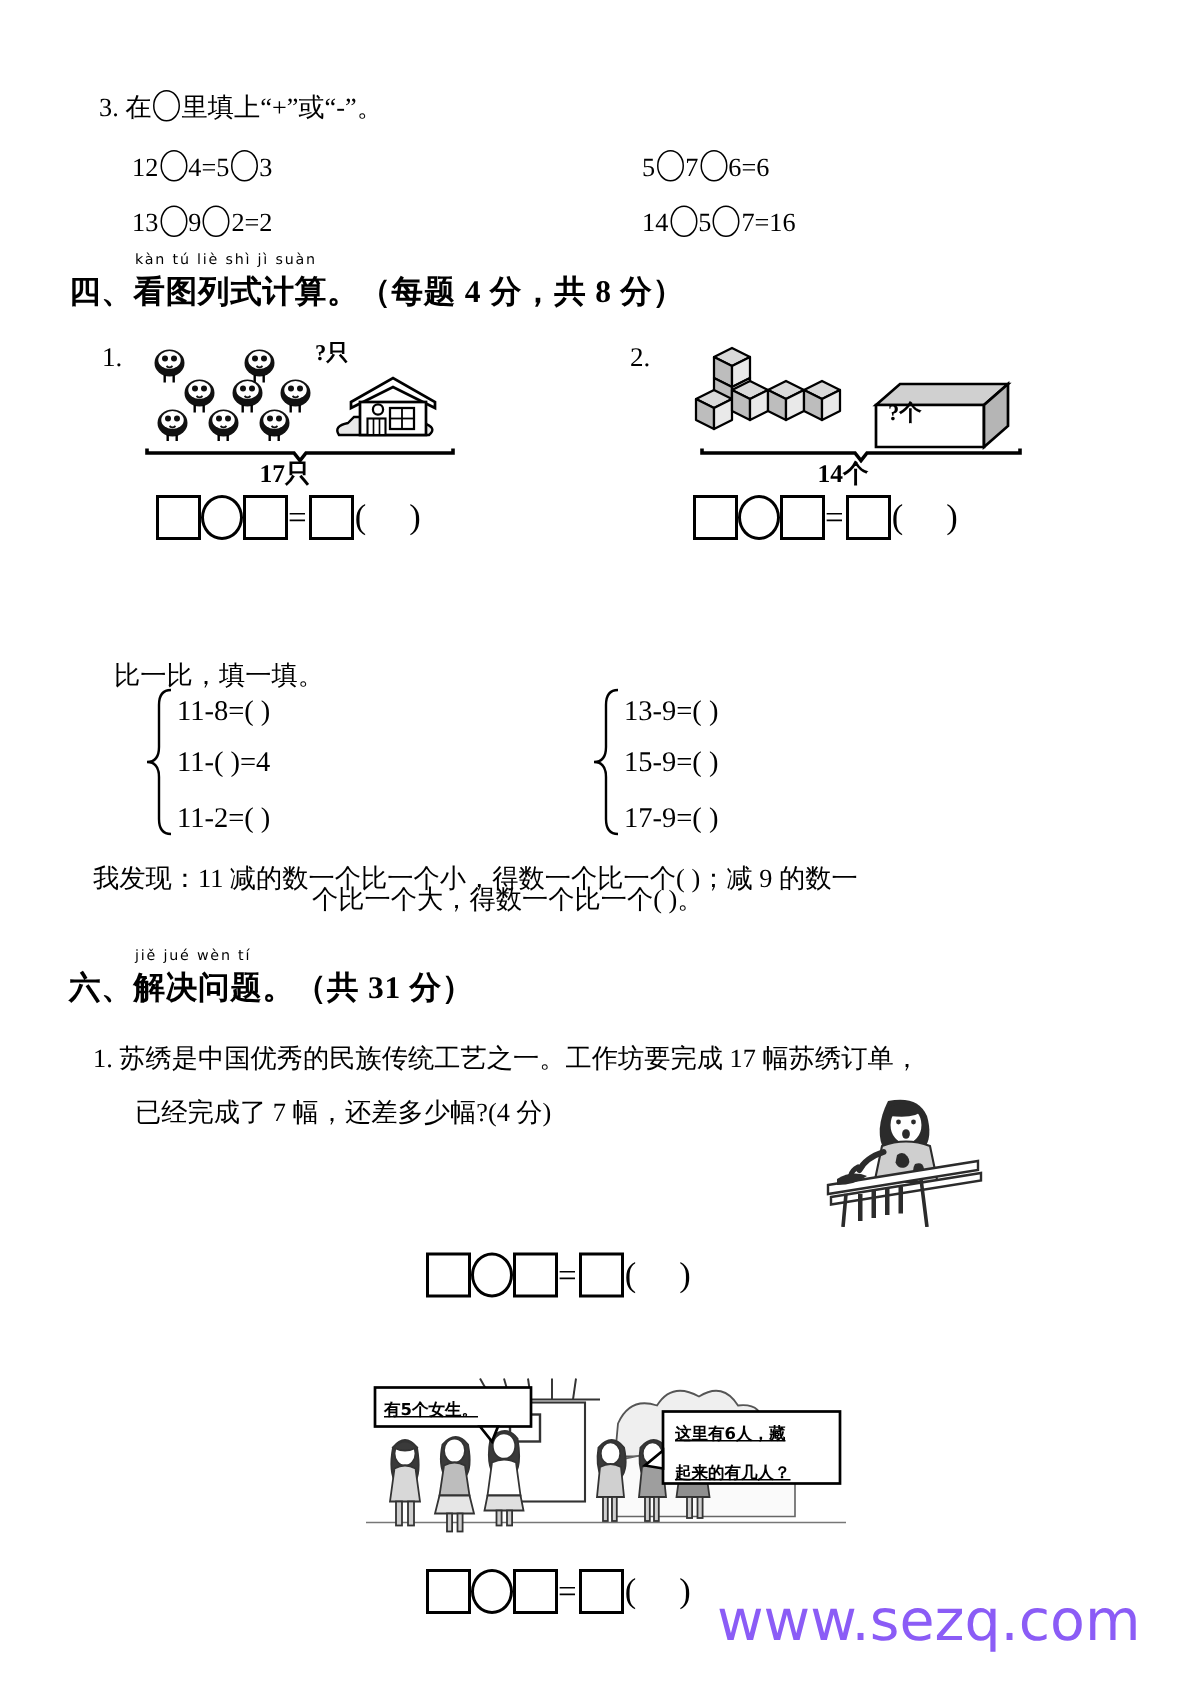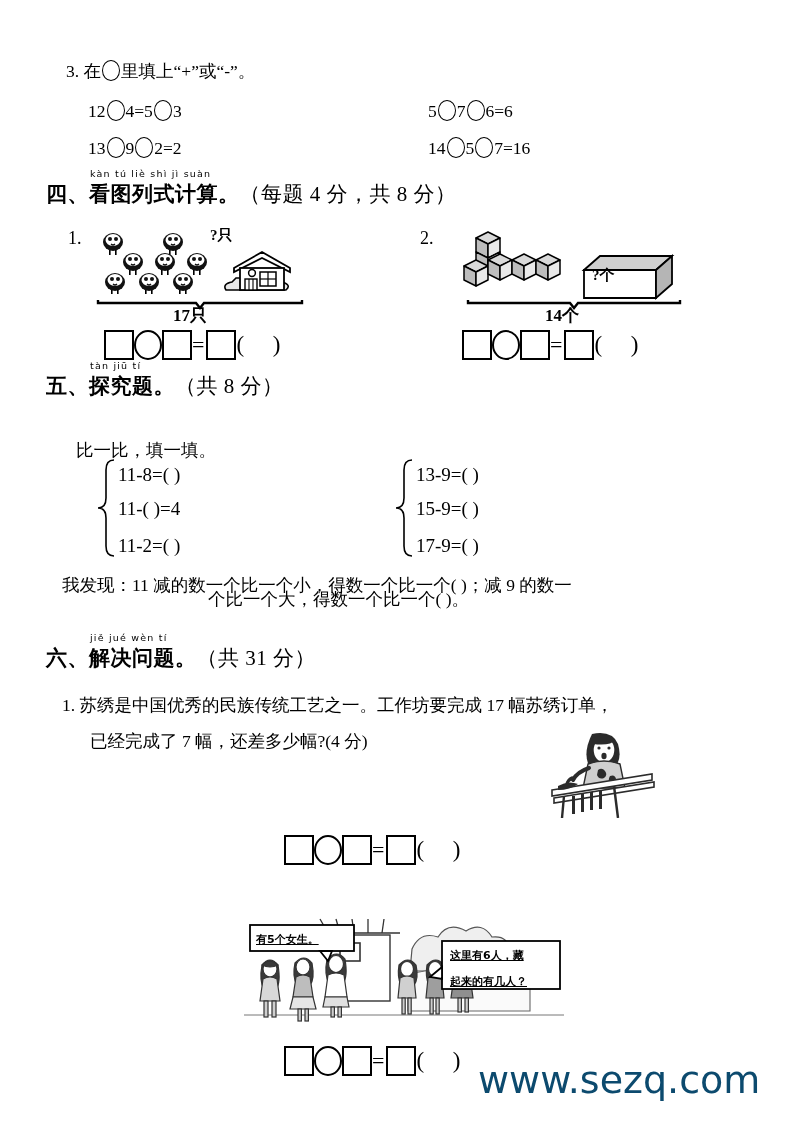--- a/index.html
+++ b/index.html
@@ -30,21 +30,21 @@
   }
   .sect-head {
     font-family: "DejaVu Sans", "Liberation Sans", sans-serif;
     font-weight: bold;
     font-size: 21px;
     letter-spacing: 0.5px;
     white-space: nowrap;
   }
   .sect-head .pts {
     font-family: "Liberation Serif", serif;
-    font-weight: normal;
+    font-weight: bold;
   }
   .pinyin {
     position: absolute;
     font-family: "DejaVu Sans", "Liberation Sans", sans-serif;
     font-size: 9.5px;
     font-weight: normal;
     letter-spacing: 1.2px;
     white-space: nowrap;
   }
 
@@ -89,21 +89,21 @@
   
   .abs { position: absolute; }
 
   
   .brace-wrap { position: absolute; }
 
   .watermark {
     position: absolute;
     font-family: "DejaVu Sans", "Liberation Sans", sans-serif;
     font-size: 38px;
-    color: #0c4a6e;
+    color: #8b5cf6;
     letter-spacing: 0px;
     white-space: nowrap;
   }
 
   .bubble-txt {
     font-family: "DejaVu Sans", "Liberation Sans", sans-serif;
     font-weight: bold;
     font-size: 11px;
     white-space: nowrap;
     text-decoration: underline;
@@ -304,24 +304,20 @@
   </div>
   <div class="abs numlbl" style="left:545px; top:304px;">14个</div>
 
   <div class="abs eq-row" style="left:104px; top:330px;">
     <span class="bx"></span><span class="circ-b"></span><span class="bx"></span><span style="font-size:22px;">=</span><span class="bx"></span><span class="paren">(&nbsp;&nbsp;&nbsp;&nbsp;&nbsp;)</span>
   </div>
   <div class="abs eq-row" style="left:462px; top:330px;">
     <span class="bx"></span><span class="circ-b"></span><span class="bx"></span><span style="font-size:22px;">=</span><span class="bx"></span><span class="paren">(&nbsp;&nbsp;&nbsp;&nbsp;&nbsp;)</span>
   </div>
 
-  <div class="abs sect-head" style="left:46px; top:372px;">
-    <span class="pinyin" style="left:44px; top:-12px;">tàn jiū tí</span>
-    <span>五、</span><span>探究题。</span><span class="pts">（共 8 分）</span>
-  </div>
 
   <div class="abs q-line" style="left:76px; top:435px;">比一比，填一填。</div>
 
   <div class="abs" style="left:96px; top:458px; width:24px; height:100px;">
     <svg width="24" height="100" viewBox="0 0 24 100">
       <path d="M18 2 q-8 0 -8 10 l0 28 q0 10 -8 10 q8 0 8 10 l0 28 q0 10 8 10" fill="none" stroke="#000" stroke-width="1.6"></path>
     </svg>
   </div>
   <div class="abs q-line" style="left:118px; top:458px; font-size:19px;">11-8=(        )</div>
   <div class="abs q-line" style="left:118px; top:492px; font-size:19px;">11-(        )=4</div>

